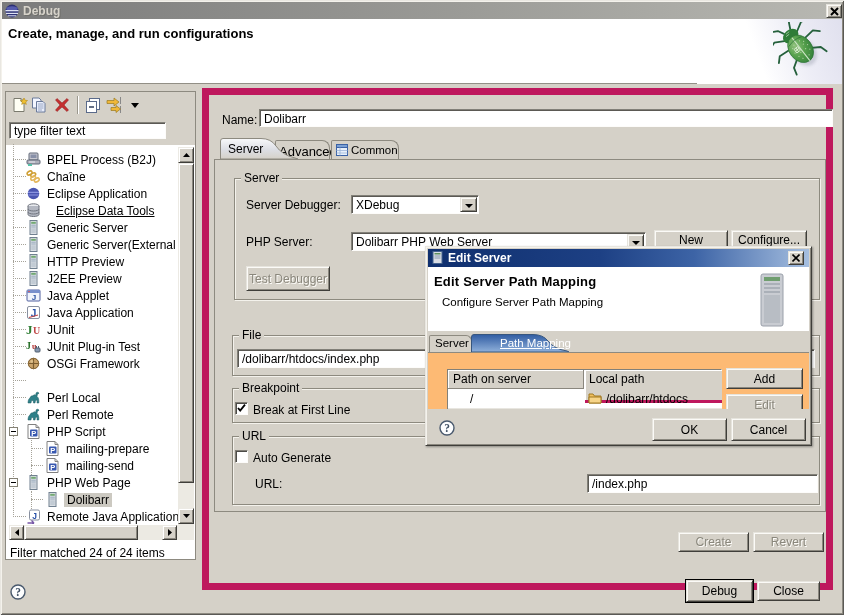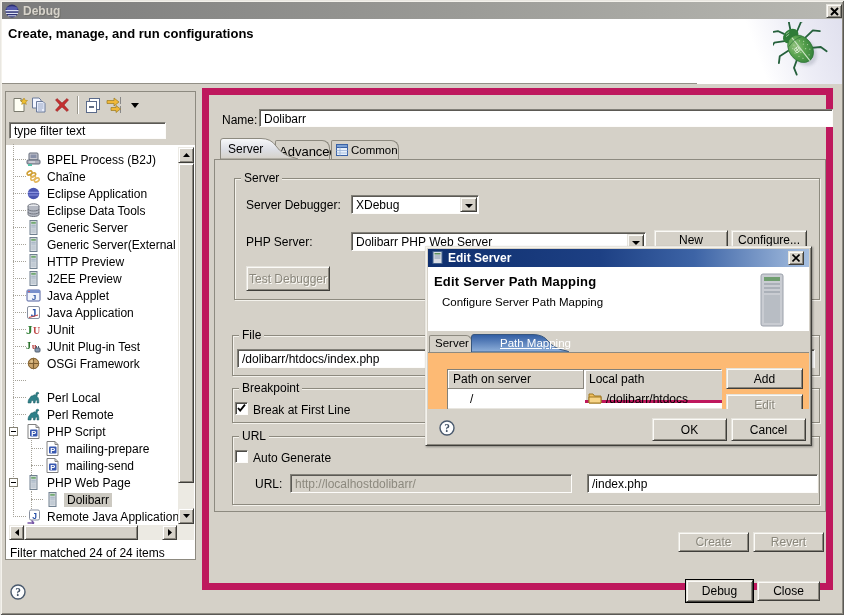--- a/index.html
+++ b/index.html
@@ -194,21 +194,21 @@
         <svg class="ticon" style="left:20px;" width="15" height="15">
           <use href="#i-ecl"></use>
         </svg>
         <div class="ttext" style="left:41px;">Eclipse Application</div>
       </div>
     <div class="hdot" style="left:7px; top:66px; width:13px;"></div>
     <div class="trow" style="top:58px;">
         <svg class="ticon" style="left:20px;" width="15" height="15">
           <use href="#i-db"></use>
         </svg>
-        <div class="ttext" style="left:41px;">Eclipse Data Tools</div>
+        <div class="ttext" style="left:50px;text-decoration:underline;">Eclipse Data Tools</div>
       </div>
     <div class="hdot" style="left:7px; top:83px; width:13px;"></div>
     <div class="trow" style="top:75px;">
         <svg class="ticon" style="left:20px;" width="15" height="15">
           <use href="#i-srv"></use>
         </svg>
         <div class="ttext" style="left:41px;text-align:right;">Generic Server</div>
       </div>
     <div class="hdot" style="left:7px; top:100px; width:13px;"></div>
     <div class="trow" style="top:92px;">
@@ -413,21 +413,20 @@
           <path d="M2 5 L4.2 7.6 L9 1.6" stroke="#000" stroke-width="1.8" fill="none"></path>
         </svg>
     </div>
     <div class="lbl" style="left:38px; top:243px;">Break at First Line</div>
 
     <div class="group" style="left:17px; top:276px; width:588px; height:69px;"></div>
     <div class="glabel" style="left:24px; top:269px;">URL</div>
     <div class="cb" style="left:20px; top:290px;"></div>
     <div class="lbl" style="left:38px; top:291px;">Auto Generate</div>
     <div class="lbl" style="left:40px; top:317px;">URL:</div>
-    <div class="field dis" style="left:75px; top:314px; width:282px; height:19px;">http://localhostdolibarr/</div>
     <div class="field" style="left:372px; top:314px; width:231px; height:19px;">/index.php</div>
   </div>
 
   <div class="btn dis" style="left:469px; top:437px; width:71px; height:20px;">Create</div>
   <div class="btn dis" style="left:544px; top:437px; width:71px; height:20px;">Revert</div>
 </div>
 
 <svg class="abs" style="left:10px; top:584px;" width="16" height="16" viewBox="0 0 16 16">
   <circle cx="8" cy="8" r="7" fill="#fcfdfe" stroke="#49596d" stroke-width="1.4"></circle>
   <text x="8" y="12" font-family="Liberation Serif" font-size="11.5" font-weight="bold" fill="#3d4e62" text-anchor="middle">?</text>

